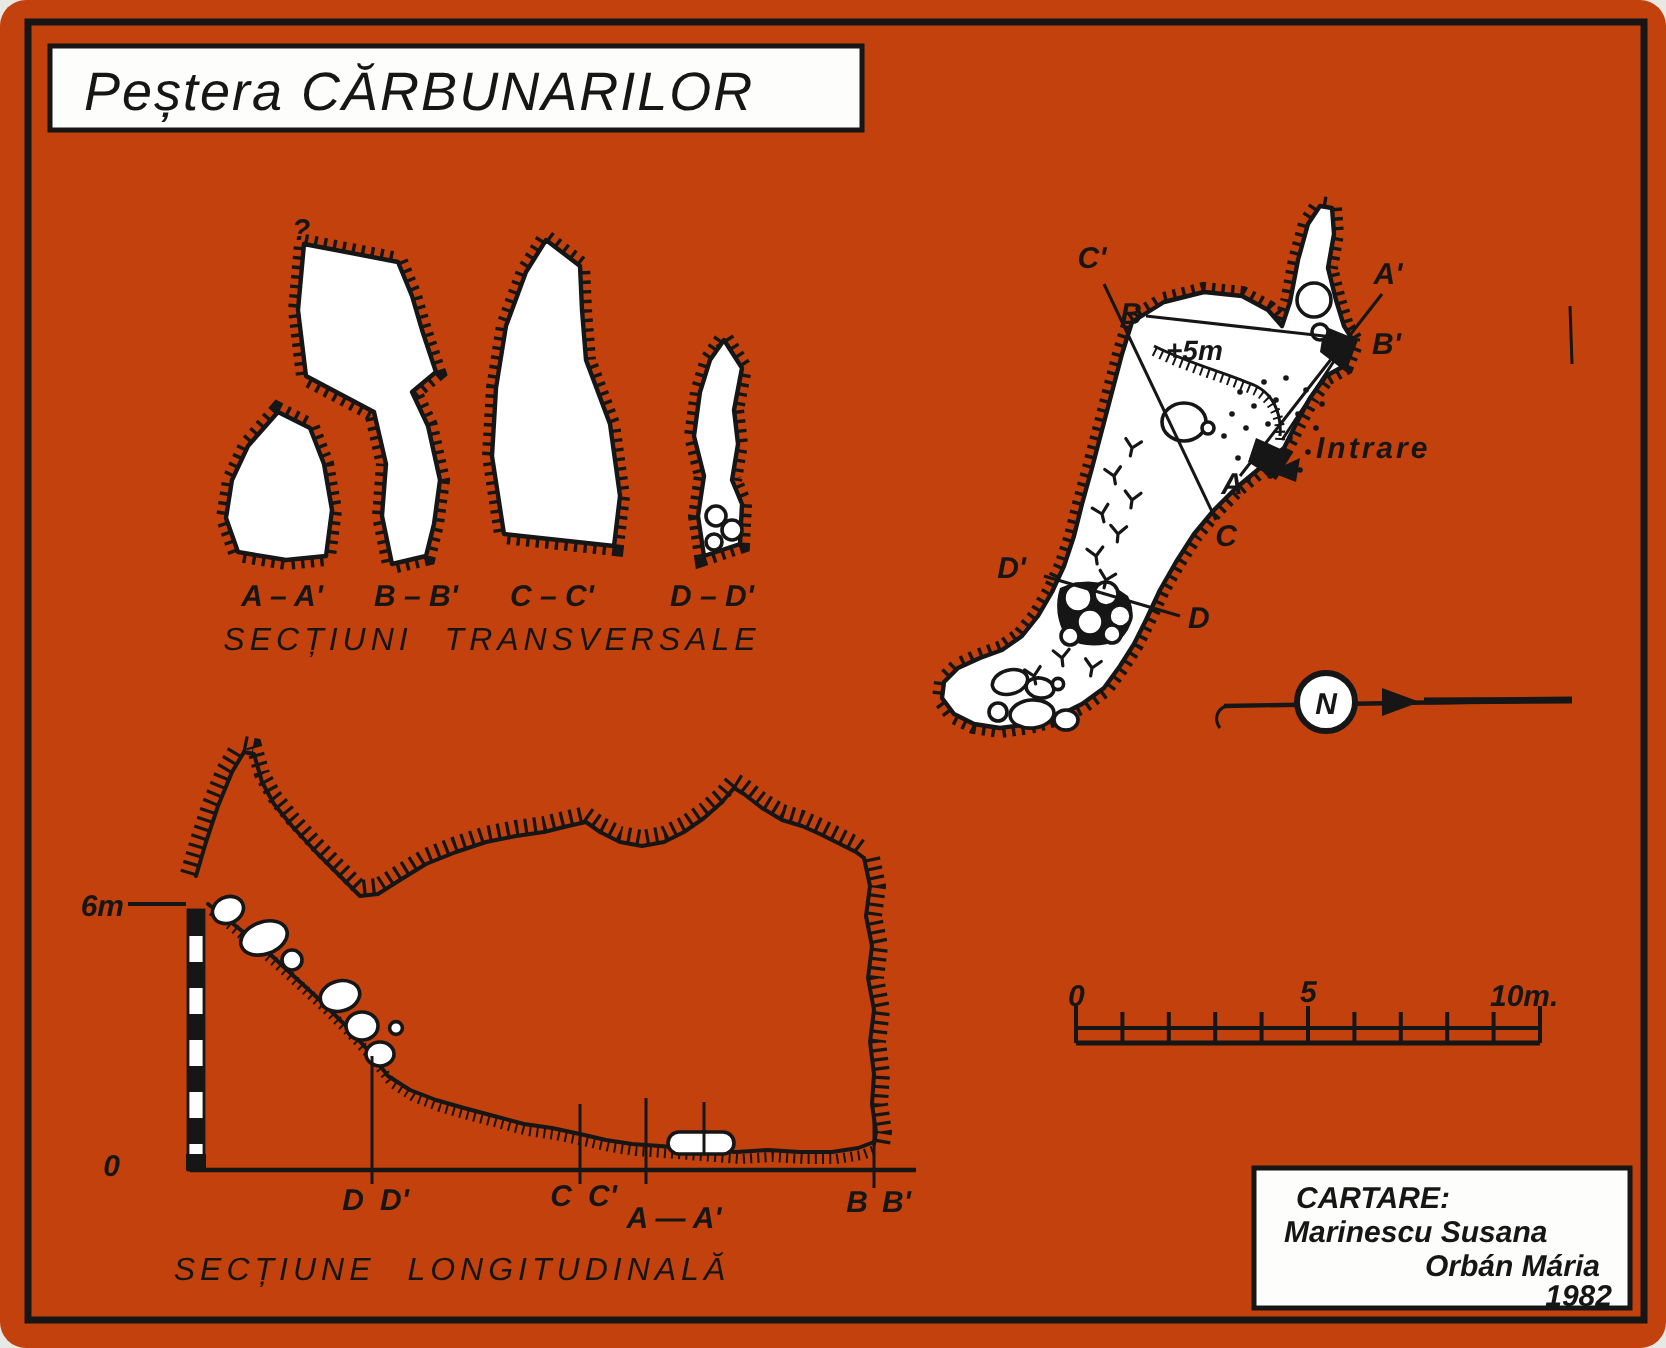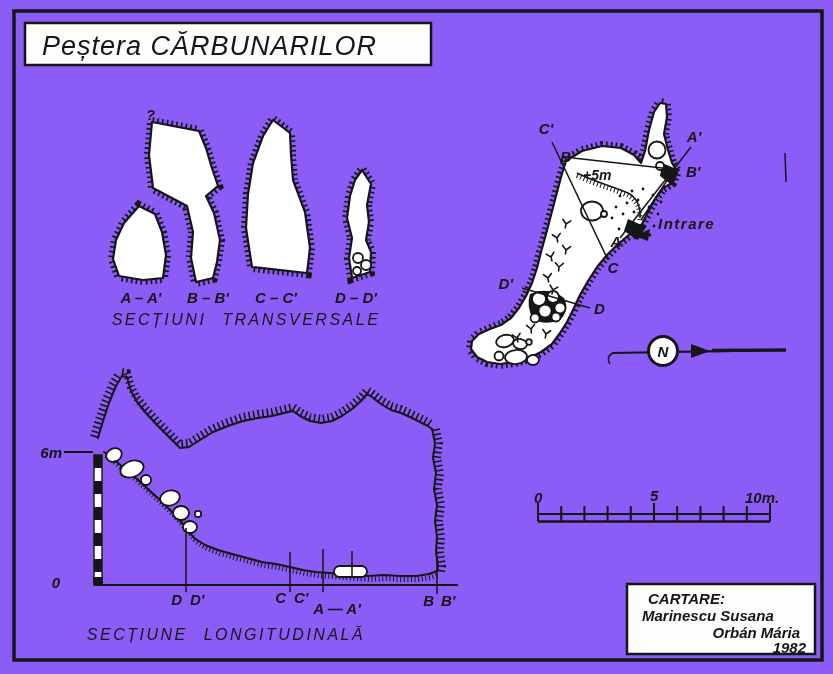--- a/index.html
+++ b/index.html
@@ -1,16 +1,16 @@
 <!DOCTYPE html>
 <html><head>
 <meta charset="utf-8">
 <style>
   html,body{margin:0;padding:0;background:#e8e8e4;}
-  #stage{position:relative;width:833px;height:674px;background:#8b5cf6;overflow:hidden;}
+  #stage{position:relative;width:833px;height:674px;background:#c2410c;overflow:hidden;border-radius:13px;}
   svg{display:block}
   svg text{font-family:"Liberation Sans",sans-serif;font-style:italic;fill:#161616;}
   .ttl{font-size:27px;letter-spacing:1px;}
   .lbl{font-size:15px;font-weight:700;}
   .sm{font-size:14px;font-weight:700;}
   .cap{font-size:16px;letter-spacing:2.5px;word-spacing:9px;font-weight:400;}
   .num{font-size:15px;font-weight:700;}
   .credit{font-size:15px;font-weight:700;}
   .w2{fill:none;stroke:#161616;stroke-width:2;stroke-linejoin:round;stroke-linecap:round;}
   .cover{fill:#fff;stroke:#161616;stroke-width:2.2;stroke-linejoin:round;}

